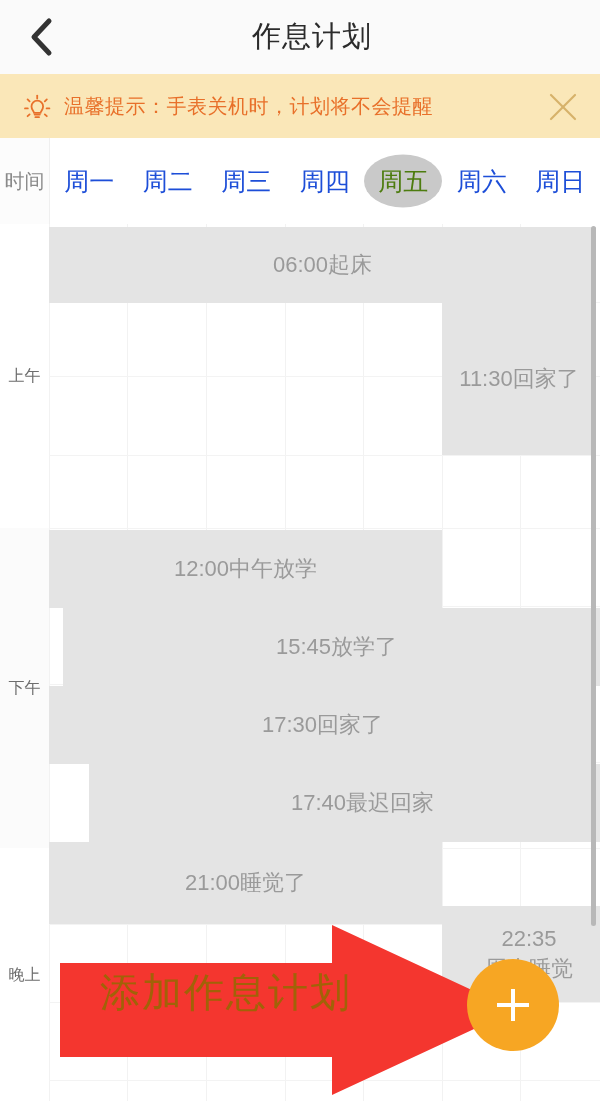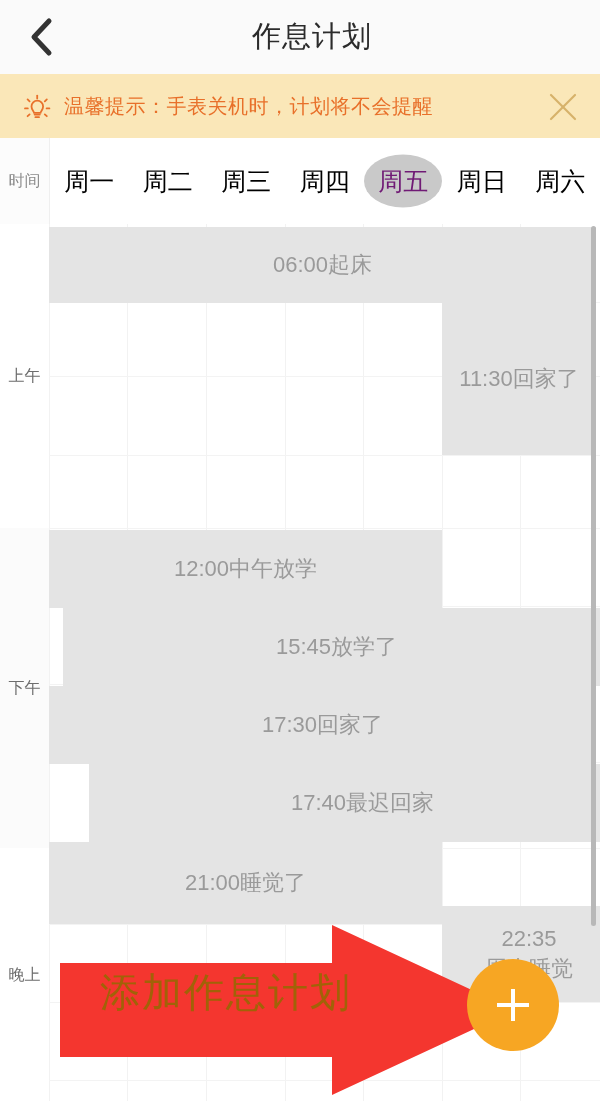--- a/index.html
+++ b/index.html
@@ -48,33 +48,33 @@
 
   
   .weekbar{
     position:absolute;left:0;top:138px;width:600px;height:86px;
     background:#ffffff;
   }
   .weekbar-time{
     position:absolute;left:0;top:0;width:49px;height:86px;
     background:#fcfcfc;
     display:flex;align-items:center;justify-content:center;
-    font-size:16px;color:#8a8a8a;
+    font-size:20px;color:#8a8a8a;
   }
   .weekbar-days{
     position:absolute;left:49px;top:0;width:551px;height:86px;
     display:flex;align-items:center;
     border-left:1px solid #efefef;
   }
   .day-tab{
     flex:0 0 78.5px;height:86px;
     display:flex;align-items:center;justify-content:center;
-    font-size:25px;color:#000000;cursor:pointer;position:relative;
-  }
-  .day-tab.active{color:#701a75;text-align:center;}
+    font-size:25px;color:#1d4ed8;cursor:pointer;position:relative;
+  }
+  .day-tab.active{color:#4d7c0f;text-align:center;}
   .day-tab.active::before{
     content:"";position:absolute;left:50%;top:50%;
     transform:translate(-50%,-50%);
     width:78px;height:53px;border-radius:50%;
     background:#c9c9c9;z-index:0;
   }
   .day-tab span{position:relative;z-index:1;}
 
   
   .gridwrap{
@@ -188,24 +188,24 @@
       <div class="day-tab">
           <span>周三</span>
         </div>
       <div class="day-tab">
           <span>周四</span>
         </div>
       <div class="day-tab active">
           <span>周五</span>
         </div>
       <div class="day-tab">
+          <span>周六</span>
+        </div>
+      <div class="day-tab">
           <span>周日</span>
-        </div>
-      <div class="day-tab">
-          <span>周六</span>
         </div>
     </div>
   </div>
 
   <div class="gridwrap">
 
     <div class="periodcol">
       <div class="period" style="top:0px;height:304px;">
         <span class="period-label">上午</span>
       </div>

